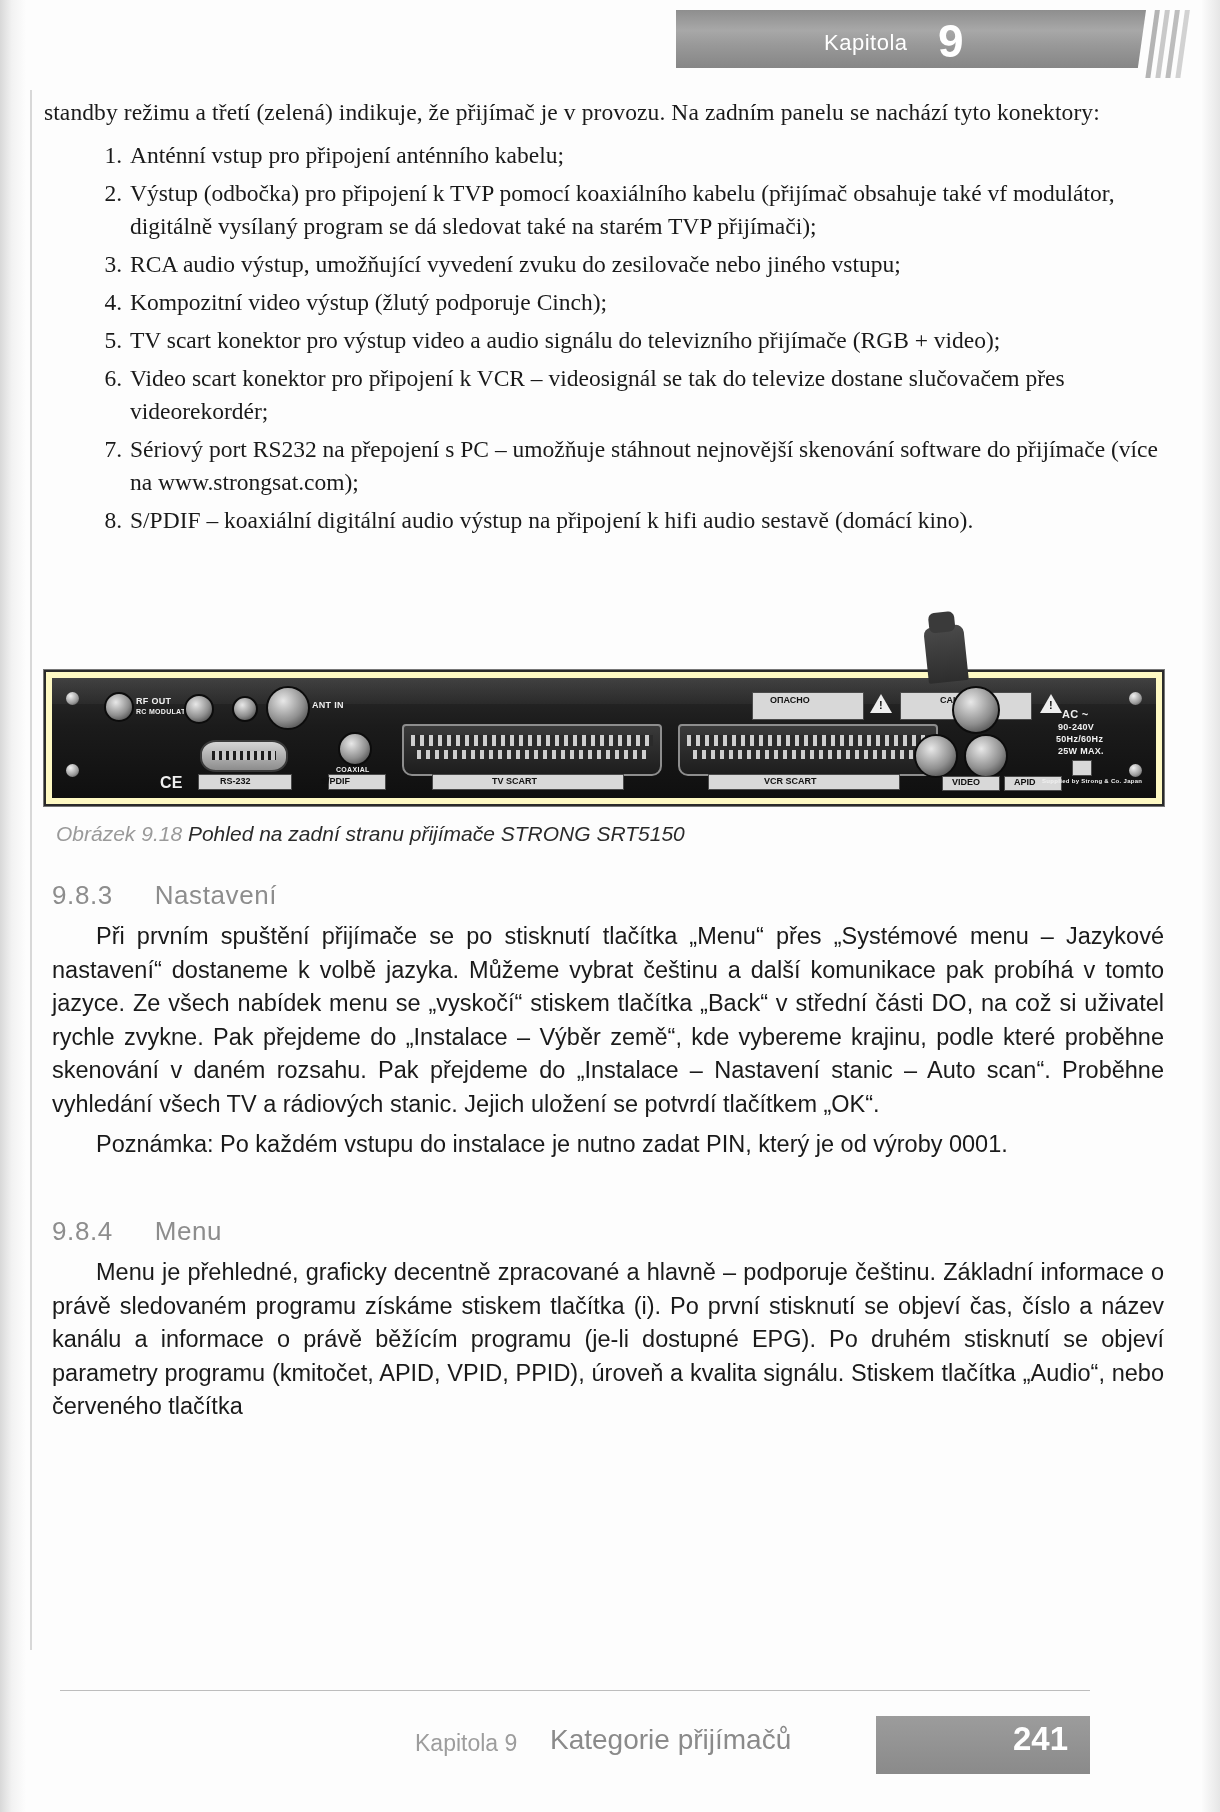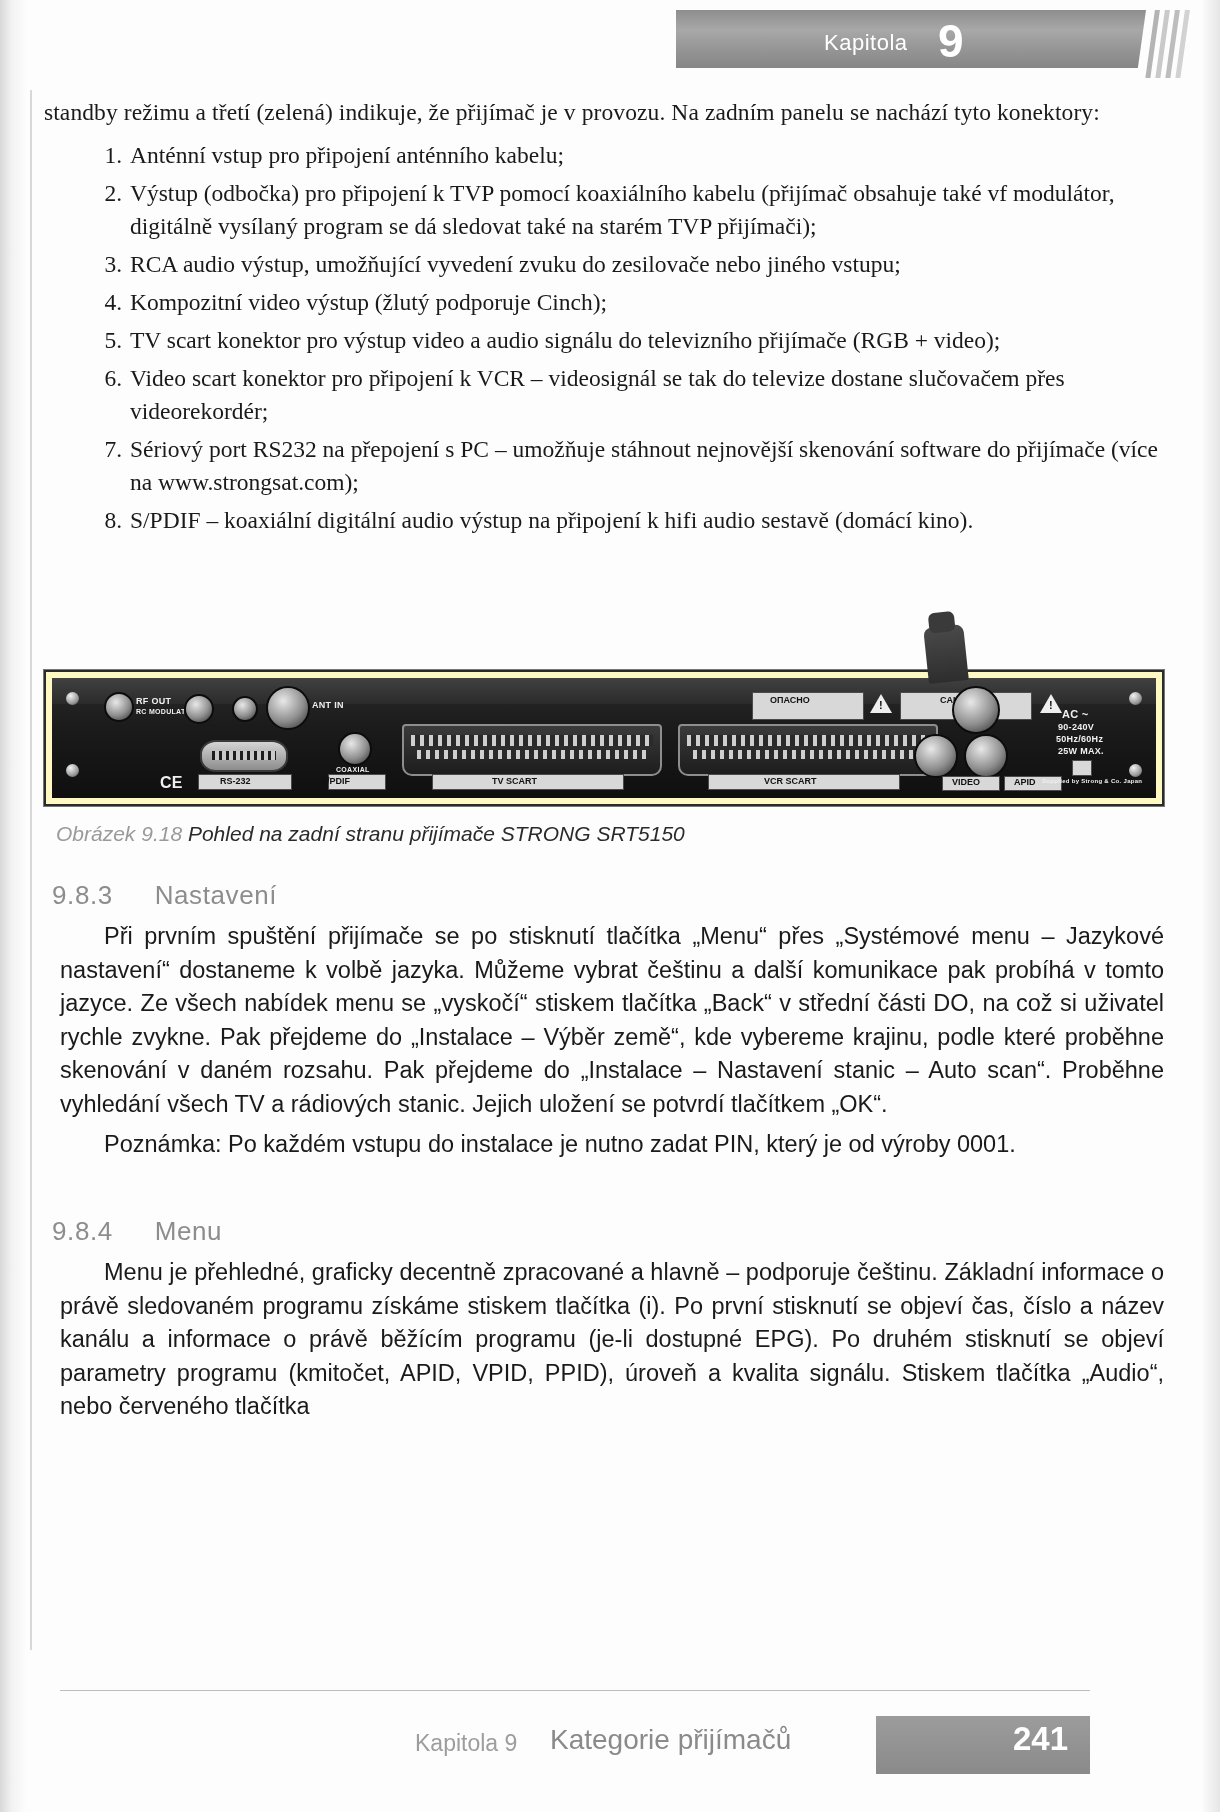--- a/index.html
+++ b/index.html
@@ -296,21 +296,21 @@
 
   .body-block {
     position: absolute;
     left: 44px;
     width: 1120px;
     font-size: 23.5px;
     line-height: 33.5px;
     text-align: justify;
   }
   .body-block p {
-    margin: 0 0 6px 16px;
+    margin: 0 0 6px 8px;
   }
   .body-block p.ind {
     text-indent: 44px;
   }
   #block-383 { top: 920px; }
   #block-note { top: 1128px; }
   #block-384 { top: 1256px; }
 
   
   .footer-rule {

